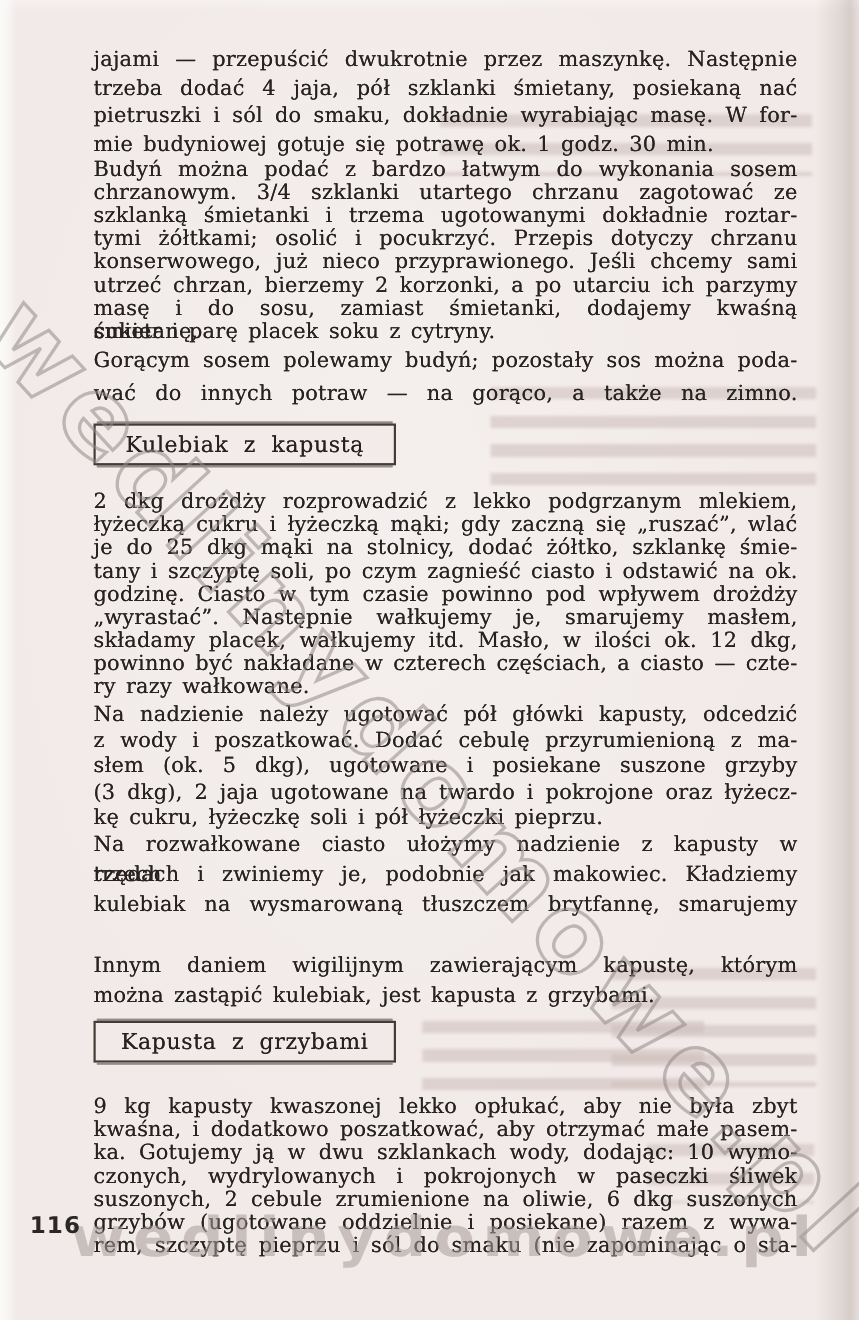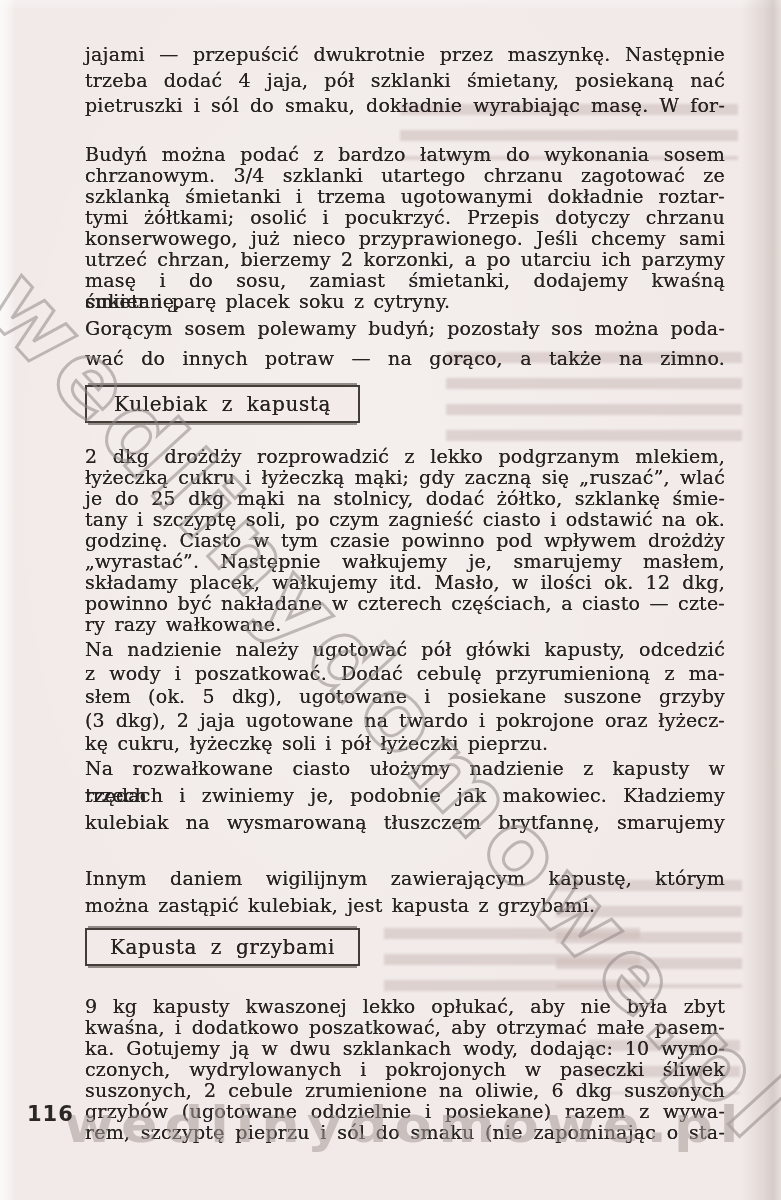--- a/index.html
+++ b/index.html
@@ -104,20 +104,21 @@
   <div class="bleed" style="left:446px;top:352px;width:296px;height:104px;"></div>
   <div class="bleed" style="left:384px;top:928px;width:256px;height:78px;"></div>
   <div class="bleed" style="left:556px;top:880px;width:186px;height:108px;"></div>
   <div class="bleed" style="left:588px;top:1040px;width:152px;height:54px;"></div>
 
   <div class="text-column" id="text-column">
       <div class="paragraph" style="top: 42px;">
         <div class="line" style="height: 25.5px; line-height: 25.5px;">jajami — przepuścić dwukrotnie przez maszynkę. Następnie</div>
         <div class="line" style="height: 25.5px; line-height: 25.5px;">trzeba dodać 4 jaja, pół szklanki śmietany, posiekaną nać</div>
         <div class="line" style="height: 25.5px; line-height: 25.5px;">pietruszki i sól do smaku, dokładnie wyrabiając masę. W for-</div>
+        <div class="line last" style="height: 25.5px; line-height: 25.5px;">mie budyniowej gotuje się potrawę ok. 1 godz. 30 min.</div>
       </div>
       <div class="paragraph" style="top: 144px;">
         <div class="line" style="height: 21px; line-height: 21px;">Budyń można podać z bardzo łatwym do wykonania sosem</div>
         <div class="line" style="height: 21px; line-height: 21px;">chrzanowym. 3/4 szklanki utartego chrzanu zagotować ze</div>
         <div class="line" style="height: 21px; line-height: 21px;">szklanką śmietanki i trzema ugotowanymi dokładnie roztar-</div>
         <div class="line" style="height: 21px; line-height: 21px;">tymi żółtkami; osolić i pocukrzyć. Przepis dotyczy chrzanu</div>
         <div class="line" style="height: 21px; line-height: 21px;">konserwowego, już nieco przyprawionego. Jeśli chcemy sami</div>
         <div class="line" style="height: 21px; line-height: 21px;">utrzeć chrzan, bierzemy 2 korzonki, a po utarciu ich parzymy</div>
         <div class="line" style="height: 21px; line-height: 21px;">masę i do sosu, zamiast śmietanki, dodajemy kwaśną śmietanę,</div>
         <div class="line last" style="height: 21px; line-height: 21px;">cukier i parę placek soku z cytryny.</div>

